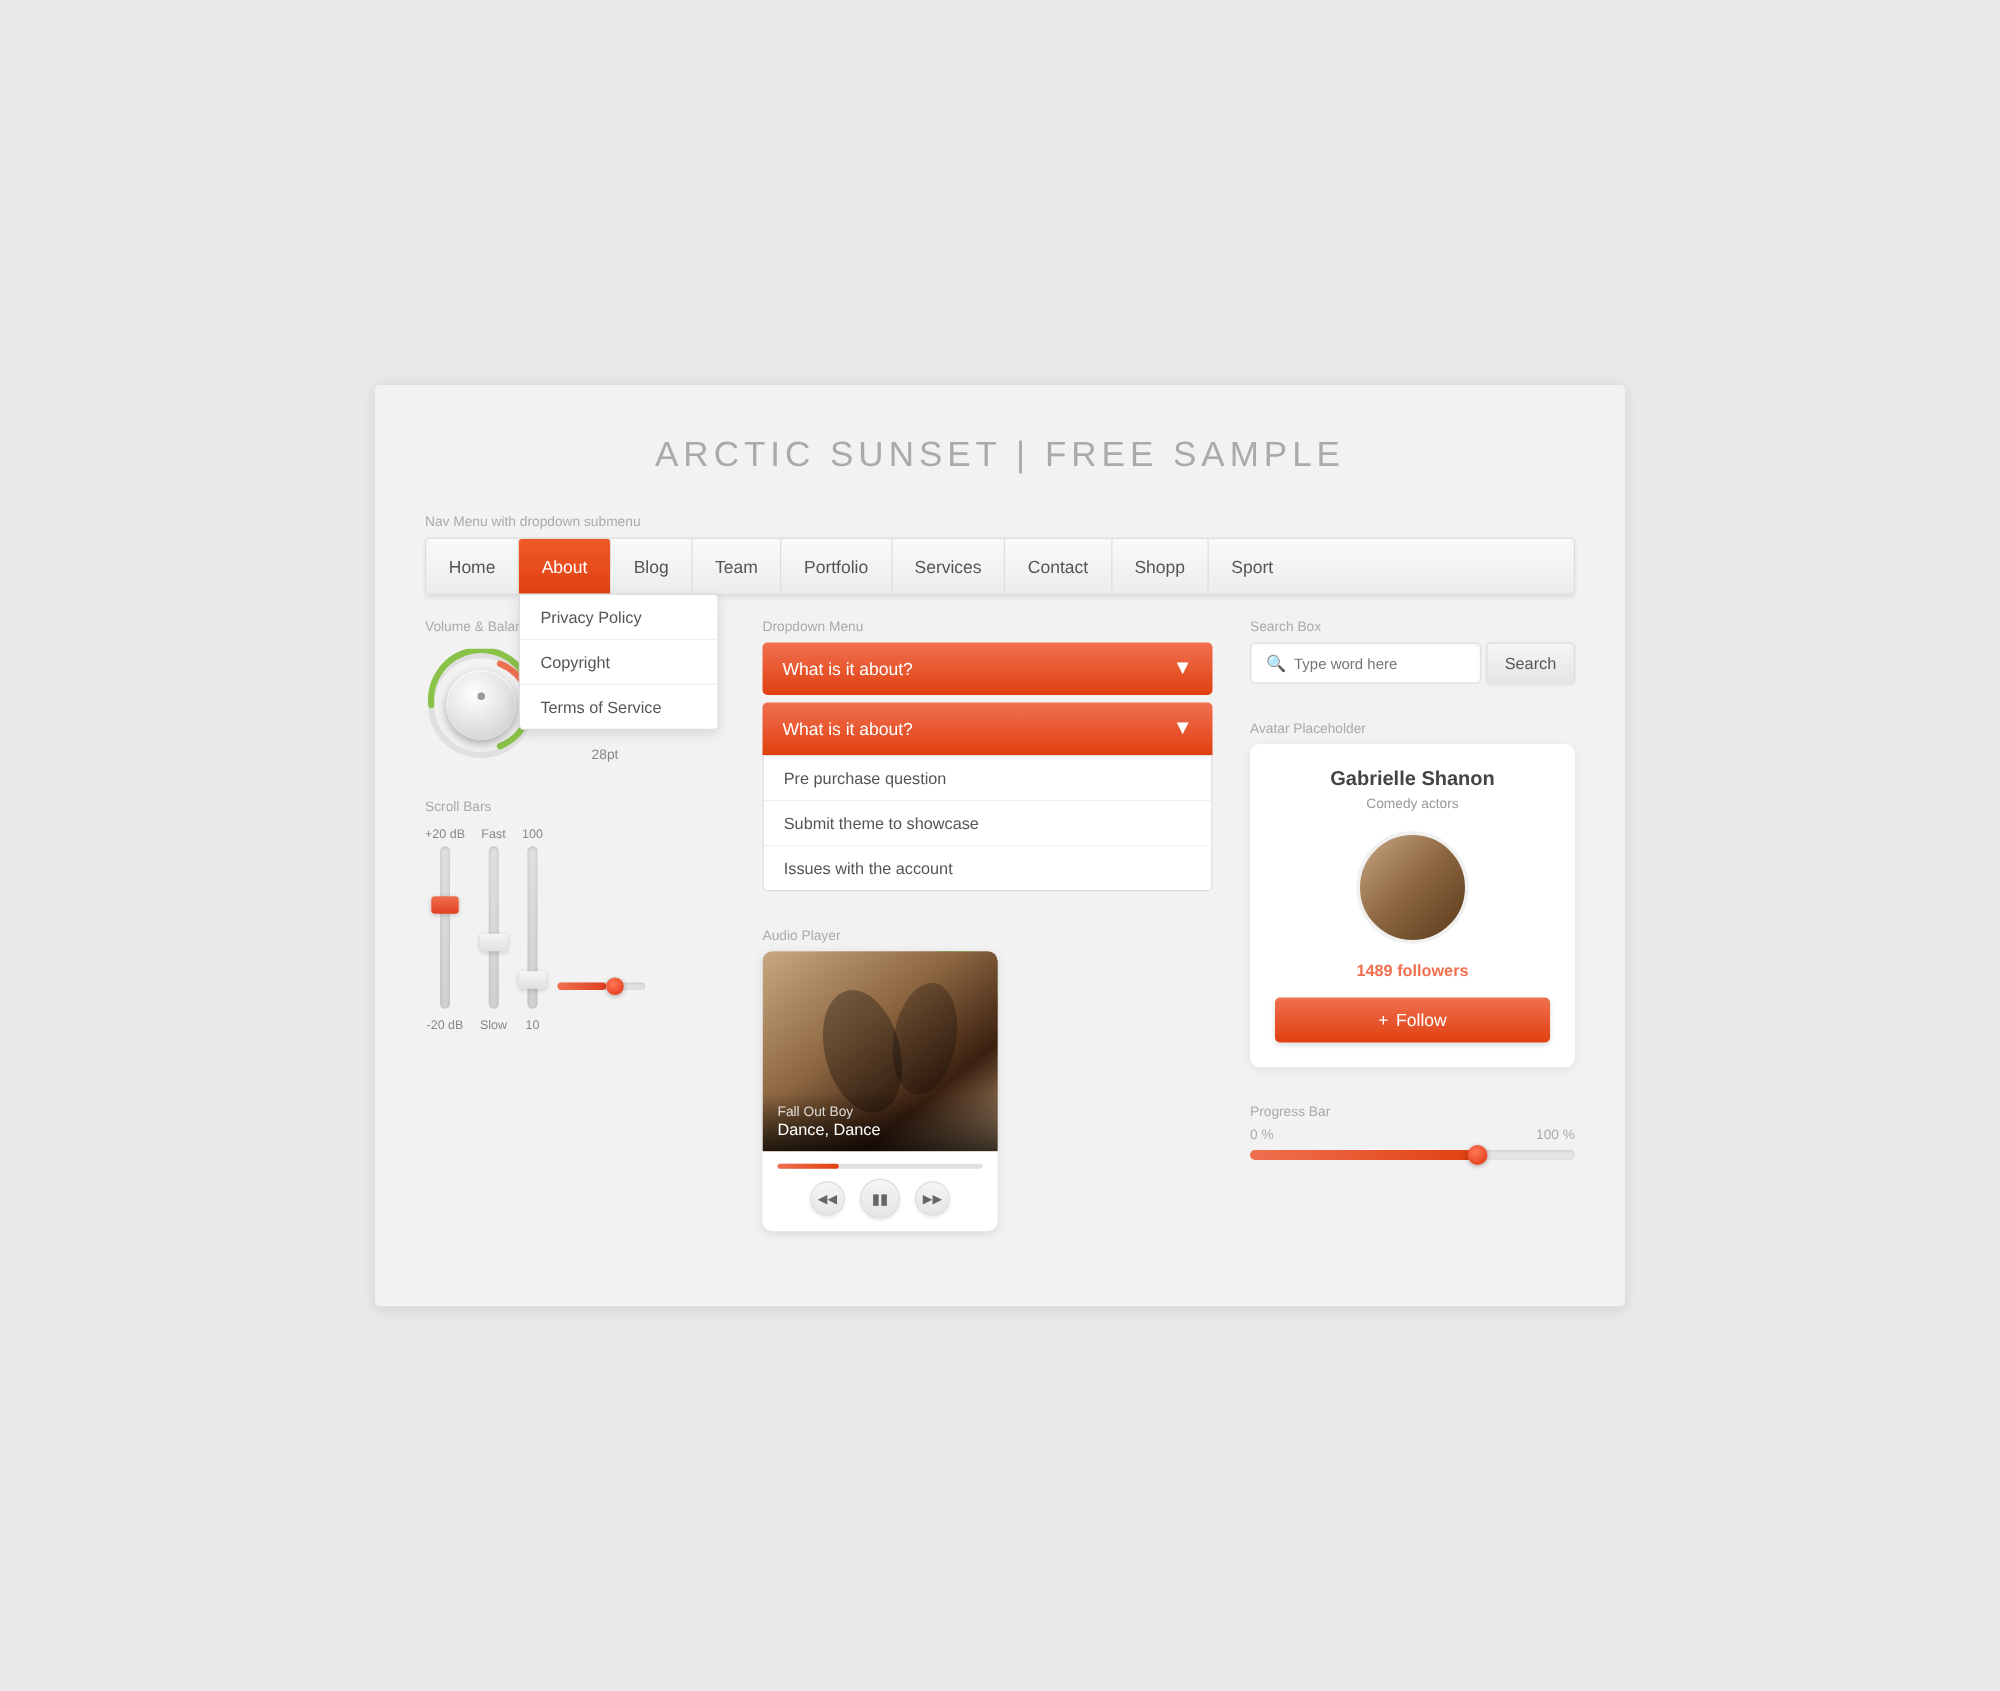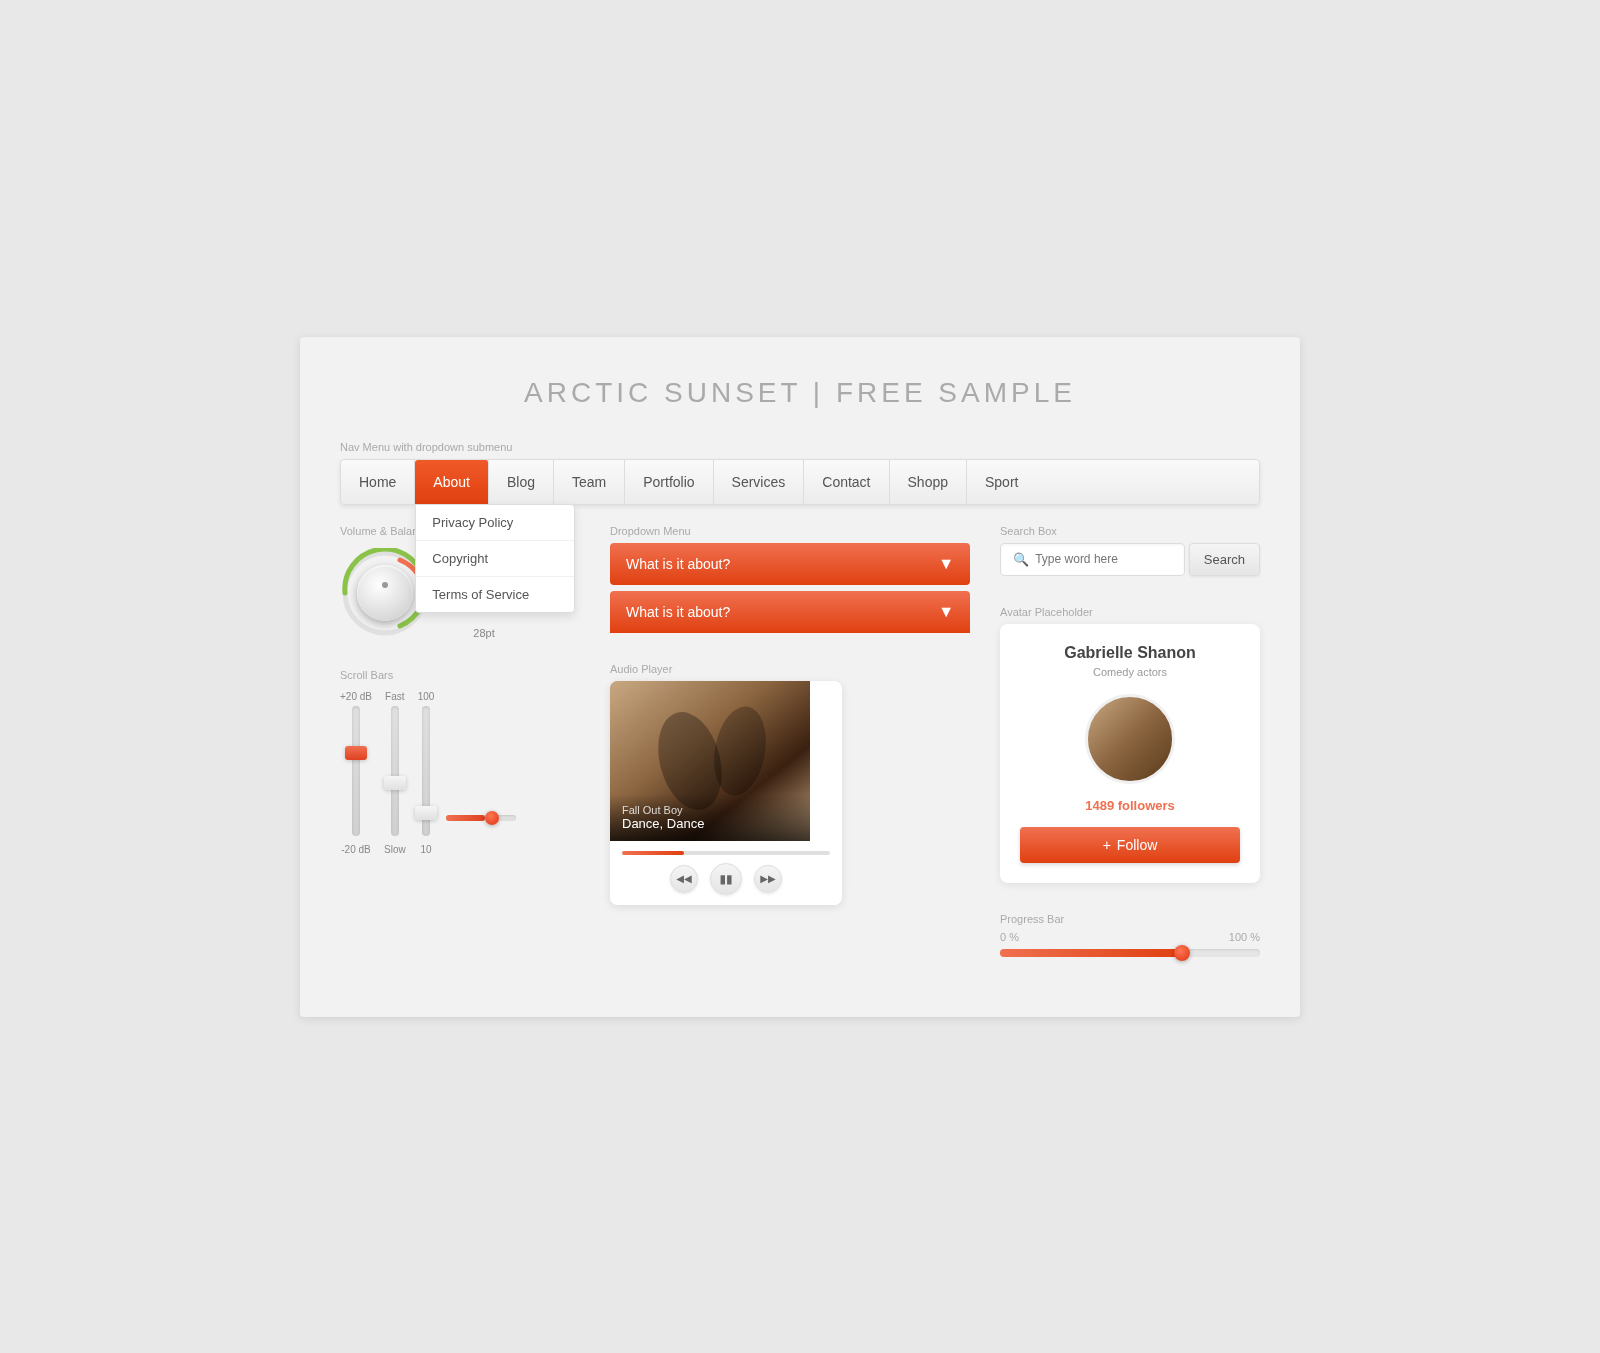--- a/index.html
+++ b/index.html
@@ -257,21 +257,21 @@
     .dd-list-item:last-child { border-bottom: none; }
     .dd-arrow { font-size: 16px; }
 
     
     .audio-player-section {}
     .audio-card {
       background: white;
       border-radius: 8px;
       overflow: hidden;
       box-shadow: 0 2px 8px rgba(0,0,0,0.1);
-      width: 232px;
+      width: 188px;
     }
     .audio-cover {
       width: 200px;
       height: 160px;
       background: linear-gradient(135deg, #c8a882, #8b6540, #5a3a1a, #c8a882);
       position: relative;
       overflow: hidden;
       display: flex;
       align-items: flex-end;
     }
@@ -608,20 +608,25 @@
         <div class="dd-select">
           <span>What is it about?</span>
           <span class="dd-arrow">▼</span>
         </div>
 
         <div>
           <div class="dd-select-open">
             <span>What is it about?</span>
             <span class="dd-arrow">▼</span>
           </div>
+          <div class="dd-dropdown-list">
+            <div class="dd-list-item">Pre purchase question</div>
+            <div class="dd-list-item">Submit theme to showcase</div>
+            <div class="dd-list-item">Issues with the account</div>
+          </div>
         </div>
       </div>
 
       <div class="audio-player-section">
         <div class="section-label">Audio Player</div>
         <div class="audio-card">
           <div class="audio-cover">
             <div class="popular-ribbon">Popular</div>
 
             <svg width="200" height="160" style="position:absolute;top:0;left:0;">

